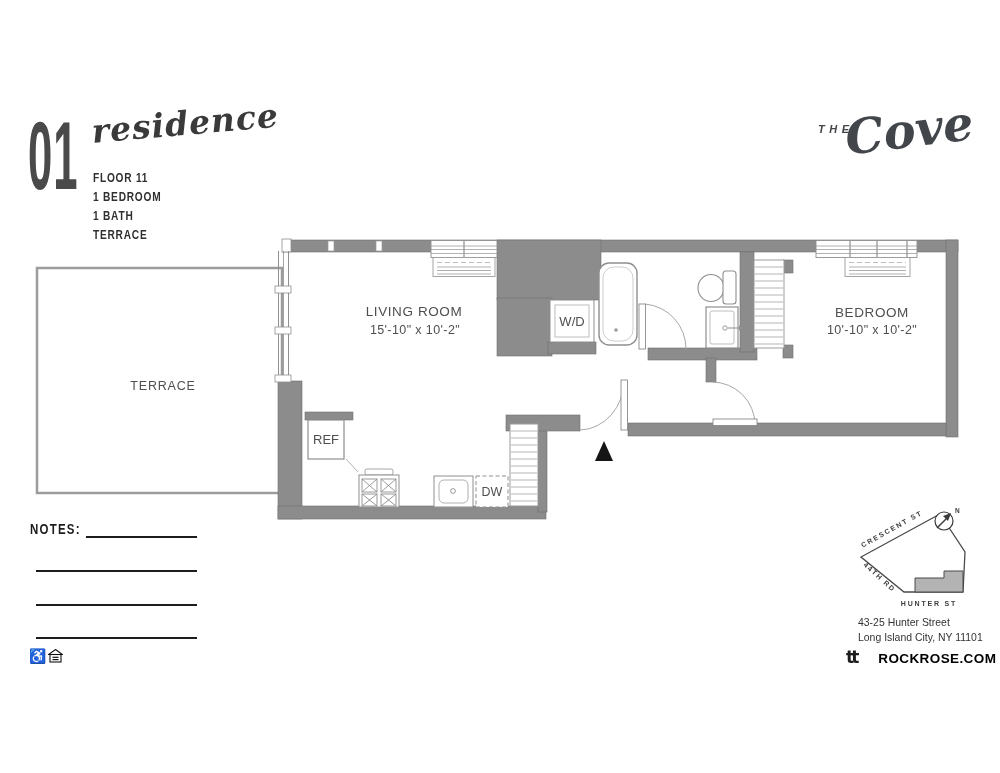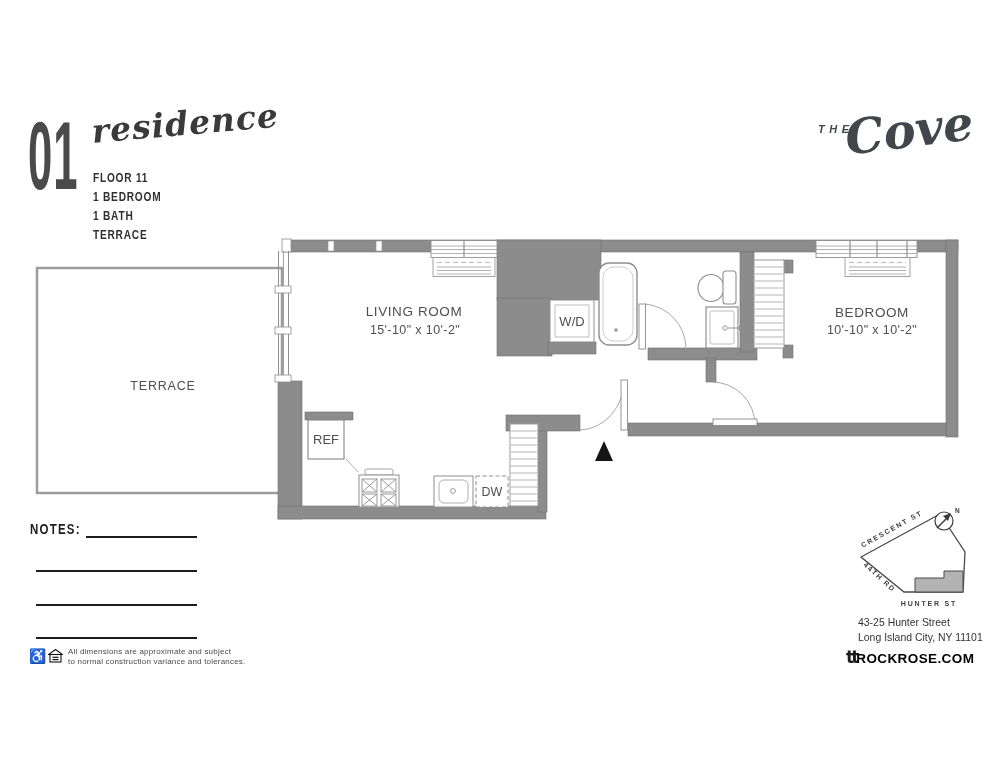--- a/index.html
+++ b/index.html
@@ -26,21 +26,21 @@
   .nl2{left:36px;top:604px;width:161px;}
   .nl3{left:36px;top:637px;width:161px;}
   
   .access-icon{left:29px;top:648px;font-size:14px;color:#111;}
   .eho-icon{left:48px;top:649px;}
   .disclaimer{left:68px;top:647px;font-size:8px;line-height:10px;color:#4a4a4a;letter-spacing:.2px;}
   
   .address{left:858px;top:615px;font-size:11px;line-height:15px;color:#333;
            transform:scaleX(.95);transform-origin:left top;font-weight:500;}
   .siteline{left:846px;top:647px;display:flex;align-items:baseline;}
-  .logo-tt{font-size:17px;font-weight:700;letter-spacing:-3px;color:#1d1d1d;margin-right:0;
+  .logo-tt{font-size:17px;font-weight:700;letter-spacing:-3px;color:#1d1d1d;margin-right:22px;
            font-family:"DejaVu Sans",sans-serif;}
   .website{font-size:13.5px;font-weight:700;letter-spacing:.4px;color:#000000;}
   svg text{font-family:"Liberation Sans",sans-serif;}
 </style>
 </head>
 <body>
 
 <div class="page">
 
   <div class="abs unit-number">01</div>
@@ -256,24 +256,20 @@
   <div class="abs notes-line nl2"></div>
   <div class="abs notes-line nl3"></div>
 
   <div class="abs access-icon">♿</div>
   <svg class="abs eho-icon" width="15" height="14" viewBox="0 0 15 14">
     <polygon points="7.5,0.5 14.5,5.5 0.5,5.5" fill="none" stroke="#111" stroke-width="1.1"></polygon>
     <rect x="2" y="5.5" width="11" height="7.5" fill="none" stroke="#111" stroke-width="1.1"></rect>
     <line x1="4.5" y1="8.3" x2="10.5" y2="8.3" stroke="#111" stroke-width="1.2"></line>
     <line x1="4.5" y1="10.6" x2="10.5" y2="10.6" stroke="#111" stroke-width="1.2"></line>
   </svg>
-  <div class="abs disclaimer">
-    <div>All dimensions are approximate and subject</div>
-    <div>to normal construction variance and tolerances.</div>
-  </div>
 
   <div class="abs address">
     <div>43-25 Hunter Street</div>
     <div>Long Island City, NY 11101</div>
   </div>
   <div class="abs siteline">
     <span class="logo-tt">tt</span>
     <span class="website">ROCKROSE.COM</span>
   </div>
 

